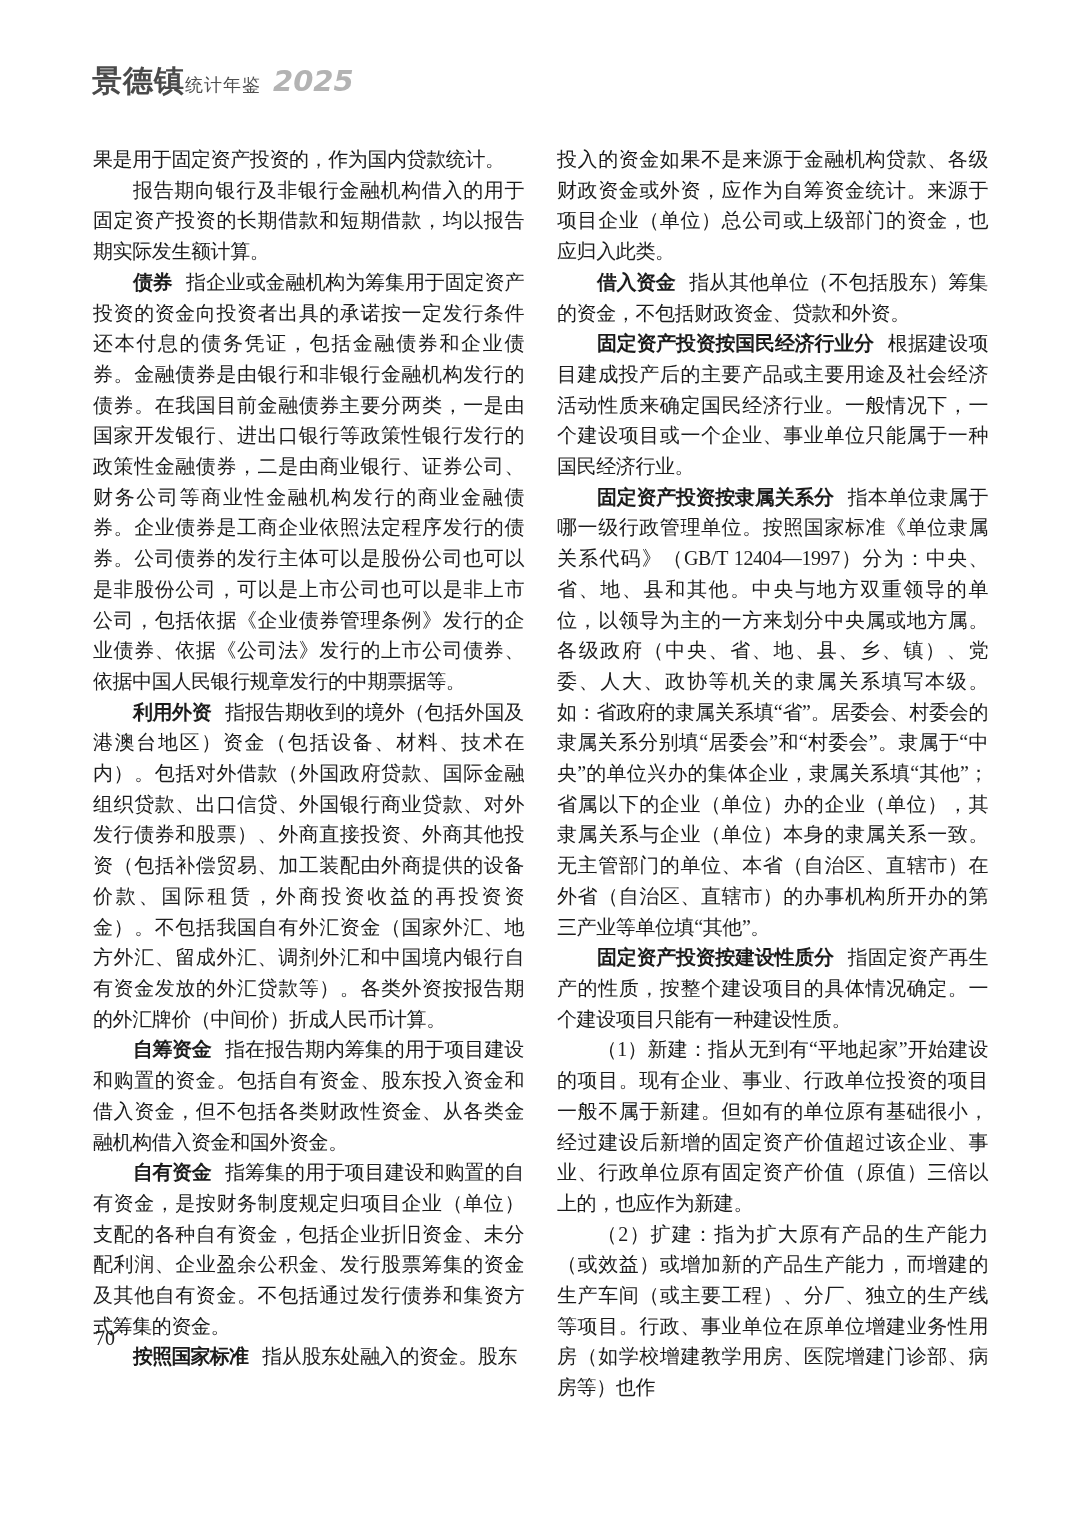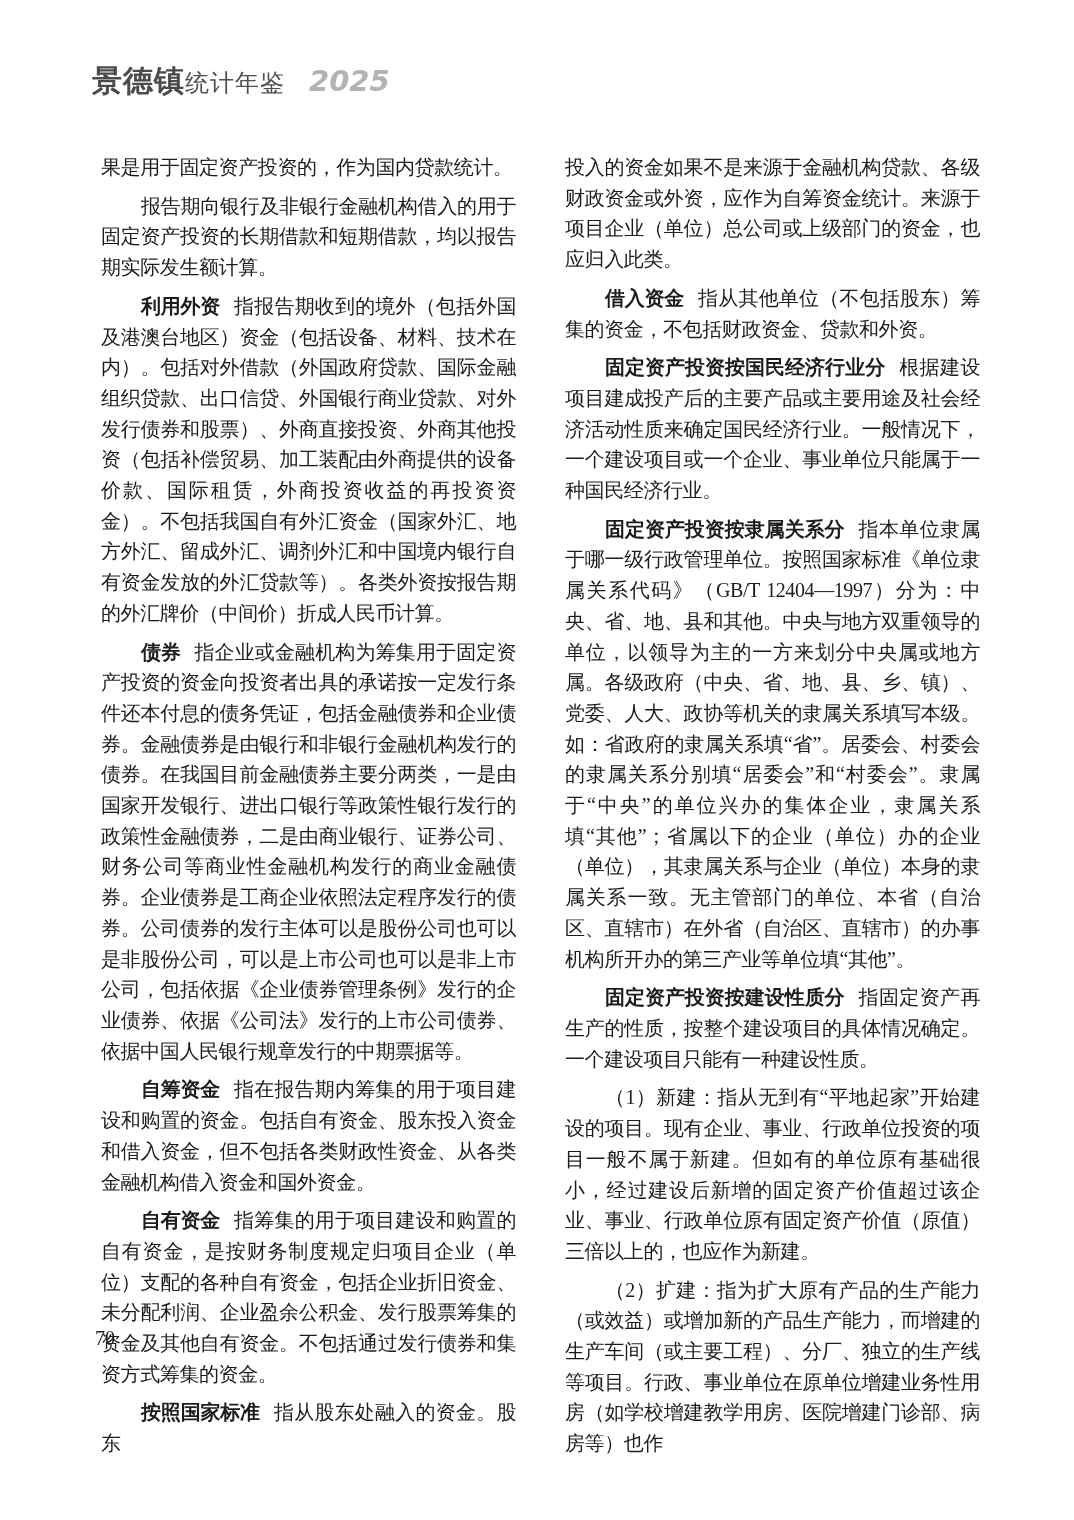--- a/index.html
+++ b/index.html
@@ -27,45 +27,45 @@
     user-select: none;
   }
   .title-city {
     font-size: 30px;
     font-weight: 800;
     color: #4a4a4a;
     letter-spacing: 1px;
     margin-top: 28px;
   }
   .title-type {
-    font-size: 24px;
+    font-size: 18px;
     font-weight: 400;
     color: #4f4f4f;
     letter-spacing: 1px;
   }
   .title-year {
     font-size: 29px;
     font-weight: 800;
     font-style: italic;
     color: #b3b3b3;
-    margin-left: 24px;
+    margin-left: 12px;
   }
   .col {
     position: absolute;
     top: 144px;
     width: 431px;
     font-size: 20px;
     line-height: 30.7px;
     letter-spacing: -0.4px;
     text-align: justify;
   }
   .col-left  { left: 93px; }
   .col-right { left: 557px; }
   .col p {
-    margin: 8px;
+    margin: 0;
     padding: 0;
   }
   .col p.indent { text-indent: 2em; }
   .term {
     font-family: "DejaVu Sans", "Liberation Sans", sans-serif;
     font-weight: 700;
     margin-right: 0.7em;
     letter-spacing: -0.8px;
   }
   .page-number {
@@ -82,22 +82,22 @@
 
 <div class="page">
 
   <div class="header">
     <span class="title-city">景德镇</span><span class="title-type">统计年鉴</span><span class="title-year">2025</span>
   </div>
 
   <div class="col col-left">
       <p class="">果是用于固定资产投资的，作为国内贷款统计。</p>
       <p class="indent">报告期向银行及非银行金融机构借入的用于固定资产投资的长期借款和短期借款，均以报告期实际发生额计算。</p>
+      <p class="indent"><b class="term">债券</b>指企业或金融机构为筹集用于固定资产投资的资金向投资者出具的承诺按一定发行条件还本付息的债务凭证，包括金融债券和企业债券。金融债券是由银行和非银行金融机构发行的债券。在我国目前金融债券主要分两类，一是由国家开发银行、进出口银行等政策性银行发行的政策性金融债券，二是由商业银行、证券公司、财务公司等商业性金融机构发行的商业金融债券。企业债券是工商企业依照法定程序发行的债券。公司债券的发行主体可以是股份公司也可以是非股份公司，可以是上市公司也可以是非上市公司，包括依据《企业债券管理条例》发行的企业债券、依据《公司法》发行的上市公司债券、依据中国人民银行规章发行的中期票据等。</p>
       <p class="indent"><b class="term">利用外资</b>指报告期收到的境外（包括外国及港澳台地区）资金（包括设备、材料、技术在内）。包括对外借款（外国政府贷款、国际金融组织贷款、出口信贷、外国银行商业贷款、对外发行债券和股票）、外商直接投资、外商其他投资（包括补偿贸易、加工装配由外商提供的设备价款、国际租赁，外商投资收益的再投资资金）。不包括我国自有外汇资金（国家外汇、地方外汇、留成外汇、调剂外汇和中国境内银行自有资金发放的外汇贷款等）。各类外资按报告期的外汇牌价（中间价）折成人民币计算。</p>
-      <p class="indent"><b class="term">债券</b>指企业或金融机构为筹集用于固定资产投资的资金向投资者出具的承诺按一定发行条件还本付息的债务凭证，包括金融债券和企业债券。金融债券是由银行和非银行金融机构发行的债券。在我国目前金融债券主要分两类，一是由国家开发银行、进出口银行等政策性银行发行的政策性金融债券，二是由商业银行、证券公司、财务公司等商业性金融机构发行的商业金融债券。企业债券是工商企业依照法定程序发行的债券。公司债券的发行主体可以是股份公司也可以是非股份公司，可以是上市公司也可以是非上市公司，包括依据《企业债券管理条例》发行的企业债券、依据《公司法》发行的上市公司债券、依据中国人民银行规章发行的中期票据等。</p>
       <p class="indent"><b class="term">自筹资金</b>指在报告期内筹集的用于项目建设和购置的资金。包括自有资金、股东投入资金和借入资金，但不包括各类财政性资金、从各类金融机构借入资金和国外资金。</p>
       <p class="indent"><b class="term">自有资金</b>指筹集的用于项目建设和购置的自有资金，是按财务制度规定归项目企业（单位）支配的各种自有资金，包括企业折旧资金、未分配利润、企业盈余公积金、发行股票筹集的资金及其他自有资金。不包括通过发行债券和集资方式筹集的资金。</p>
       <p class="indent"><b class="term">按照国家标准</b>指从股东处融入的资金。股东</p>
     </div>
 
   <div class="col col-right">
       <p class="">投入的资金如果不是来源于金融机构贷款、各级财政资金或外资，应作为自筹资金统计。来源于项目企业（单位）总公司或上级部门的资金，也应归入此类。</p>
       <p class="indent"><b class="term">借入资金</b>指从其他单位（不包括股东）筹集的资金，不包括财政资金、贷款和外资。</p>
       <p class="indent"><b class="term">固定资产投资按国民经济行业分</b>根据建设项目建成投产后的主要产品或主要用途及社会经济活动性质来确定国民经济行业。一般情况下，一个建设项目或一个企业、事业单位只能属于一种国民经济行业。</p>
       <p class="indent"><b class="term">固定资产投资按隶属关系分</b>指本单位隶属于哪一级行政管理单位。按照国家标准《单位隶属关系代码》（GB/T 12404—1997）分为：中央、省、地、县和其他。中央与地方双重领导的单位，以领导为主的一方来划分中央属或地方属。各级政府（中央、省、地、县、乡、镇）、党委、人大、政协等机关的隶属关系填写本级。如：省政府的隶属关系填“省”。居委会、村委会的隶属关系分别填“居委会”和“村委会”。隶属于“中央”的单位兴办的集体企业，隶属关系填“其他”；省属以下的企业（单位）办的企业（单位），其隶属关系与企业（单位）本身的隶属关系一致。无主管部门的单位、本省（自治区、直辖市）在外省（自治区、直辖市）的办事机构所开办的第三产业等单位填“其他”。</p>

